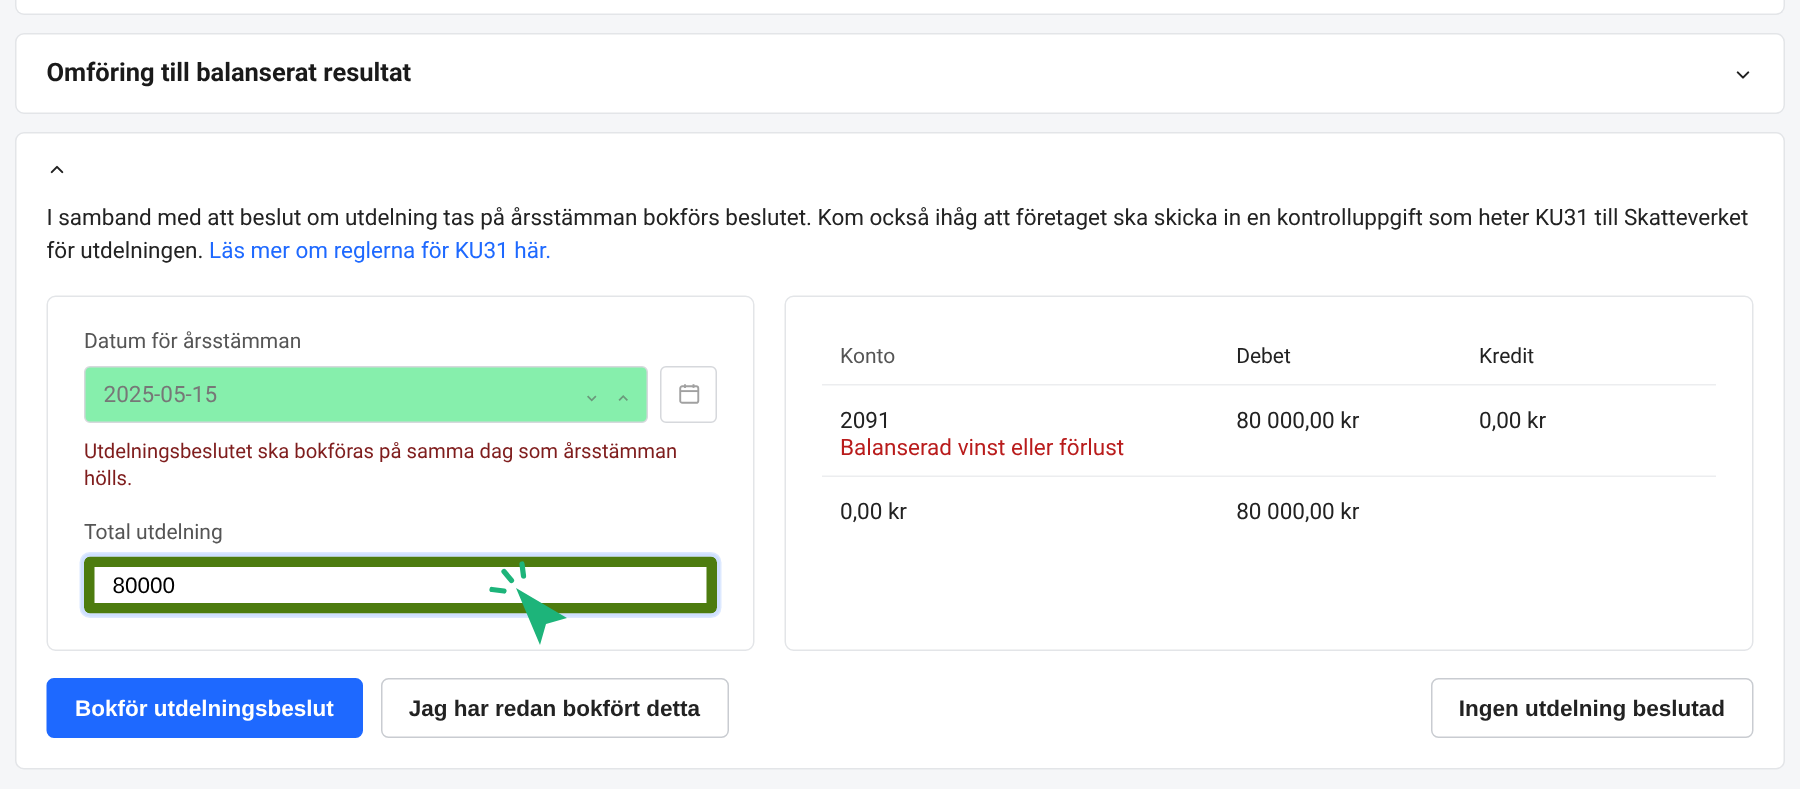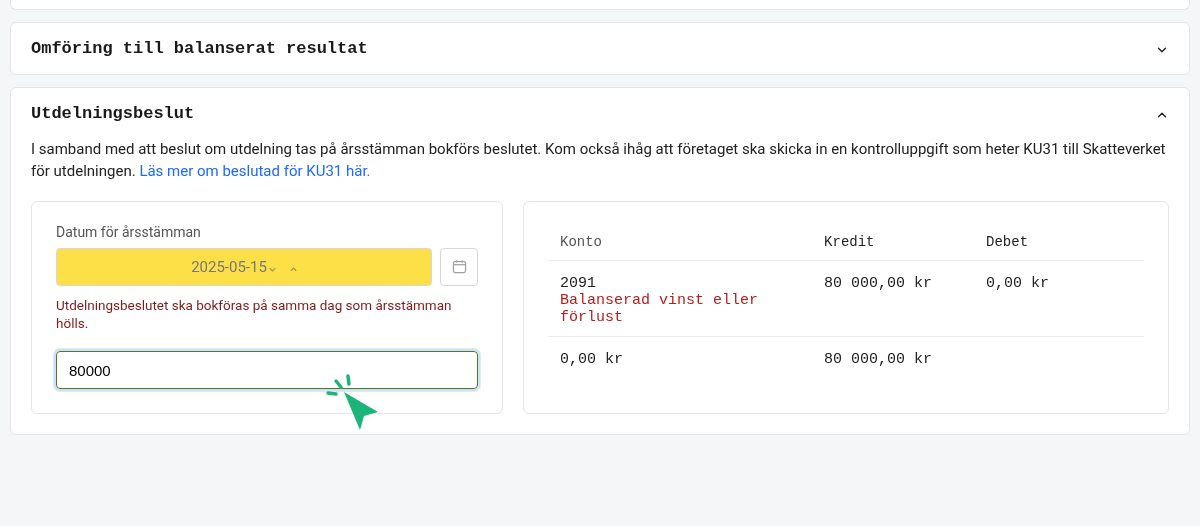--- a/index.html
+++ b/index.html
@@ -30,21 +30,20 @@
     display: flex;
     align-items: center;
     justify-content: space-between;
     padding: 16px 20px;
     cursor: pointer;
   }
   .panel-title {
     font-size: 17px;
     font-weight: 700;
     color: #1a1a1a;
-    font-family: Liberation Mono, monospace;
   }
   .chevron {
     width: 14px;
     height: 14px;
     display: inline-block;
   }
   .chevron svg { width: 100%; height: 100%; }
   .panel-body { padding: 0 20px 20px 20px; }
   .desc {
     font-size: 15px;
@@ -74,24 +73,24 @@
   }
   .date-row {
     display: flex;
     gap: 8px;
     margin-bottom: 10px;
   }
   .date-picker {
     flex: 1;
     display: flex;
     align-items: center;
-    justify-content: center;
+    justify-content: space-between;
     height: 38px;
     padding: 0 10px 0 12px;
-    background: #fde047;
+    background: #86efac;
     border: 1px solid #d6d8dc;
     border-radius: 4px;
     color: #777;
     font-size: 15px;
   }
   .date-picker .arrows { display: flex; gap: 10px; align-items:center; }
   .arrow-sm { width: 11px; height: 11px; display:inline-block; opacity:.55; }
   .arrow-sm svg { width:100%; height:100%; }
   .cal-btn {
     width: 38px;
@@ -107,36 +106,35 @@
   .cal-btn svg { width: 17px; height: 17px; opacity:.55; }
   .hint {
     font-size: 13.5px;
     color: #7f1d1d;
     line-height: 1.4;
     margin-bottom: 18px;
   }
   .text-input {
     width: 100%;
     height: 38px;
-    border: 1px solid #4d7c0f;
+    border: 7px solid #4d7c0f;
     border-radius: 4px;
     padding: 0 12px;
     font-size: 15px;
     outline: 2px solid #cfe0ff;
     outline-offset: 0;
     box-shadow: 0 0 0 3px rgba(30,105,255,0.15);
   }
   .table { width: 100%; font-size: 15px; }
   .t-head, .t-row {
     display: grid;
     grid-template-columns: 1.7fr 1fr 1fr;
     column-gap: 16px;
     align-items: start;
     padding: 10px 12px;
-    font-family: Liberation Mono, monospace;
   }
   .t-head {
     color: #555;
     font-size: 14px;
     border-bottom: 1px solid #ecedef;
   }
   .t-row {
     border-bottom: 1px solid #ecedef;
     padding-top: 14px;
   }
@@ -190,30 +188,29 @@
       <span class="chevron">
         <svg viewBox="0 0 24 24" fill="none" stroke="#222" stroke-width="2.4" stroke-linecap="round" stroke-linejoin="round">
             <polyline points="6 9 12 15 18 9"></polyline>
           </svg>
       </span>
     </div>
   </div>
 
   <div class="panel">
     <div class="panel-header">
-      <div class="panel-title">Utdelningsbeslut</div>
       <span class="chevron">
         <svg viewBox="0 0 24 24" fill="none" stroke="#222" stroke-width="2.4" stroke-linecap="round" stroke-linejoin="round">
             <polyline points="6 15 12 9 18 15"></polyline>
           </svg>
       </span>
     </div>
     <div class="panel-body">
       <p class="desc">
-        <span>I samband med att beslut om utdelning tas på årsstämman bokförs beslutet. Kom också ihåg att företaget ska skicka in en kontrolluppgift som heter KU31 till Skatteverket för utdelningen. </span><a href="#">Läs mer om beslutad för KU31 här.</a>
+        <span>I samband med att beslut om utdelning tas på årsstämman bokförs beslutet. Kom också ihåg att företaget ska skicka in en kontrolluppgift som heter KU31 till Skatteverket för utdelningen. </span><a href="#">Läs mer om reglerna för KU31 här.</a>
       </p>
 
       <div class="cols">
         <div class="card left-card">
           <div class="field-label">Datum för årsstämman</div>
           <div class="date-row">
             <div class="date-picker">
               <span>2025-05-15</span>
               <span class="arrows">
                 <span class="arrow-sm">
@@ -232,46 +229,54 @@
               <svg viewBox="0 0 24 24" fill="none" stroke="#555" stroke-width="1.8">
                 <rect x="3.5" y="5" width="17" height="15.5" rx="2"></rect>
                 <line x1="3.5" y1="9.5" x2="20.5" y2="9.5"></line>
                 <line x1="8" y1="3" x2="8" y2="6.5"></line>
                 <line x1="16" y1="3" x2="16" y2="6.5"></line>
               </svg>
             </button>
           </div>
           <div class="hint">Utdelningsbeslutet ska bokföras på samma dag som årsstämman hölls.</div>
 
+          <div class="field-label">Total utdelning</div>
           <input class="text-input" type="text" value="80000" style="">
         </div>
 
         <div class="card right-card">
           <div class="table">
             <div class="t-head">
               <div>Konto</div>
+              <div class="t-num">Debet</div>
               <div class="t-num">Kredit</div>
-              <div class="t-num">Debet</div>
             </div>
             <div class="t-row">
               <div>
                 <div class="acct-code">2091</div>
                 <div class="acct-name">Balanserad vinst eller förlust</div>
               </div>
               <div class="t-num">80 000,00 kr</div>
               <div class="t-num">0,00 kr</div>
             </div>
             <div class="t-row">
               <div class="t-num">0,00 kr</div>
               <div class="t-num">80 000,00 kr</div>
             </div>
           </div>
         </div>
       </div>
 
+      <div class="btn-row">
+        <div class="btn-group-left">
+          <button class="btn btn-primary">Bokför utdelningsbeslut</button>
+          <button class="btn btn-secondary">Jag har redan bokfört detta</button>
+        </div>
+        <button class="btn btn-secondary">Ingen utdelning beslutad</button>
+      </div>
     </div>
   </div>
 
 </div>
 
 <div class="cursor-anim">
   <svg width="60" height="60" viewBox="0 0 60 60">
     <g stroke="#1db47a" stroke-width="3.5" stroke-linecap="round">
       <line x1="10" y1="7" x2="15" y2="13"></line>
       <line x1="22" y1="2" x2="23" y2="10"></line>

